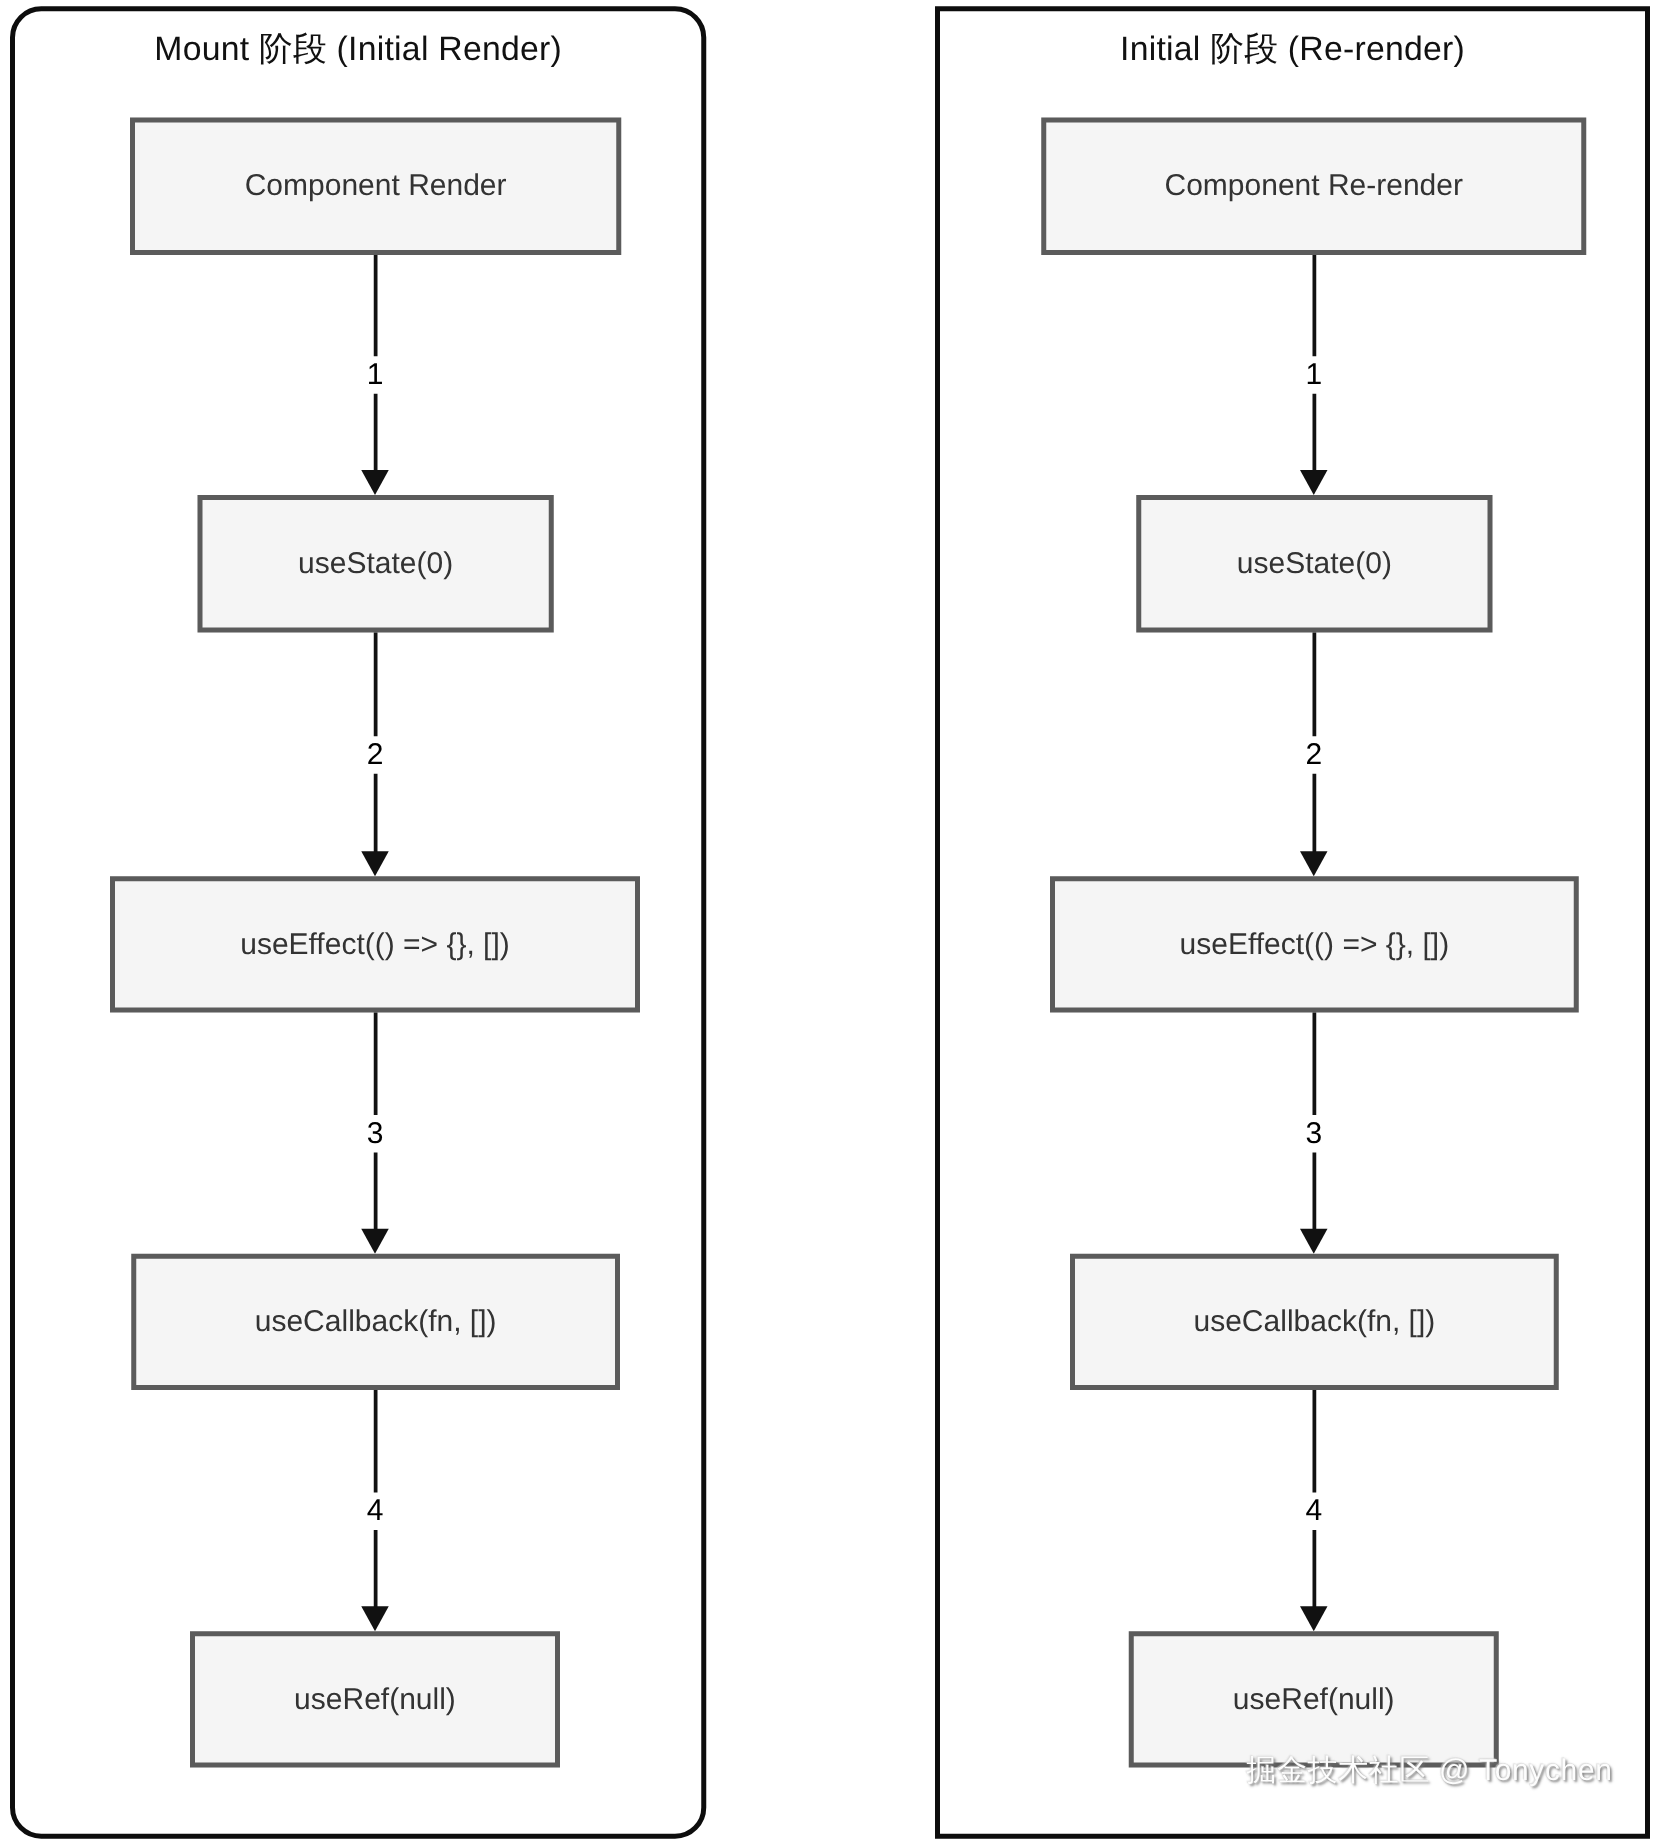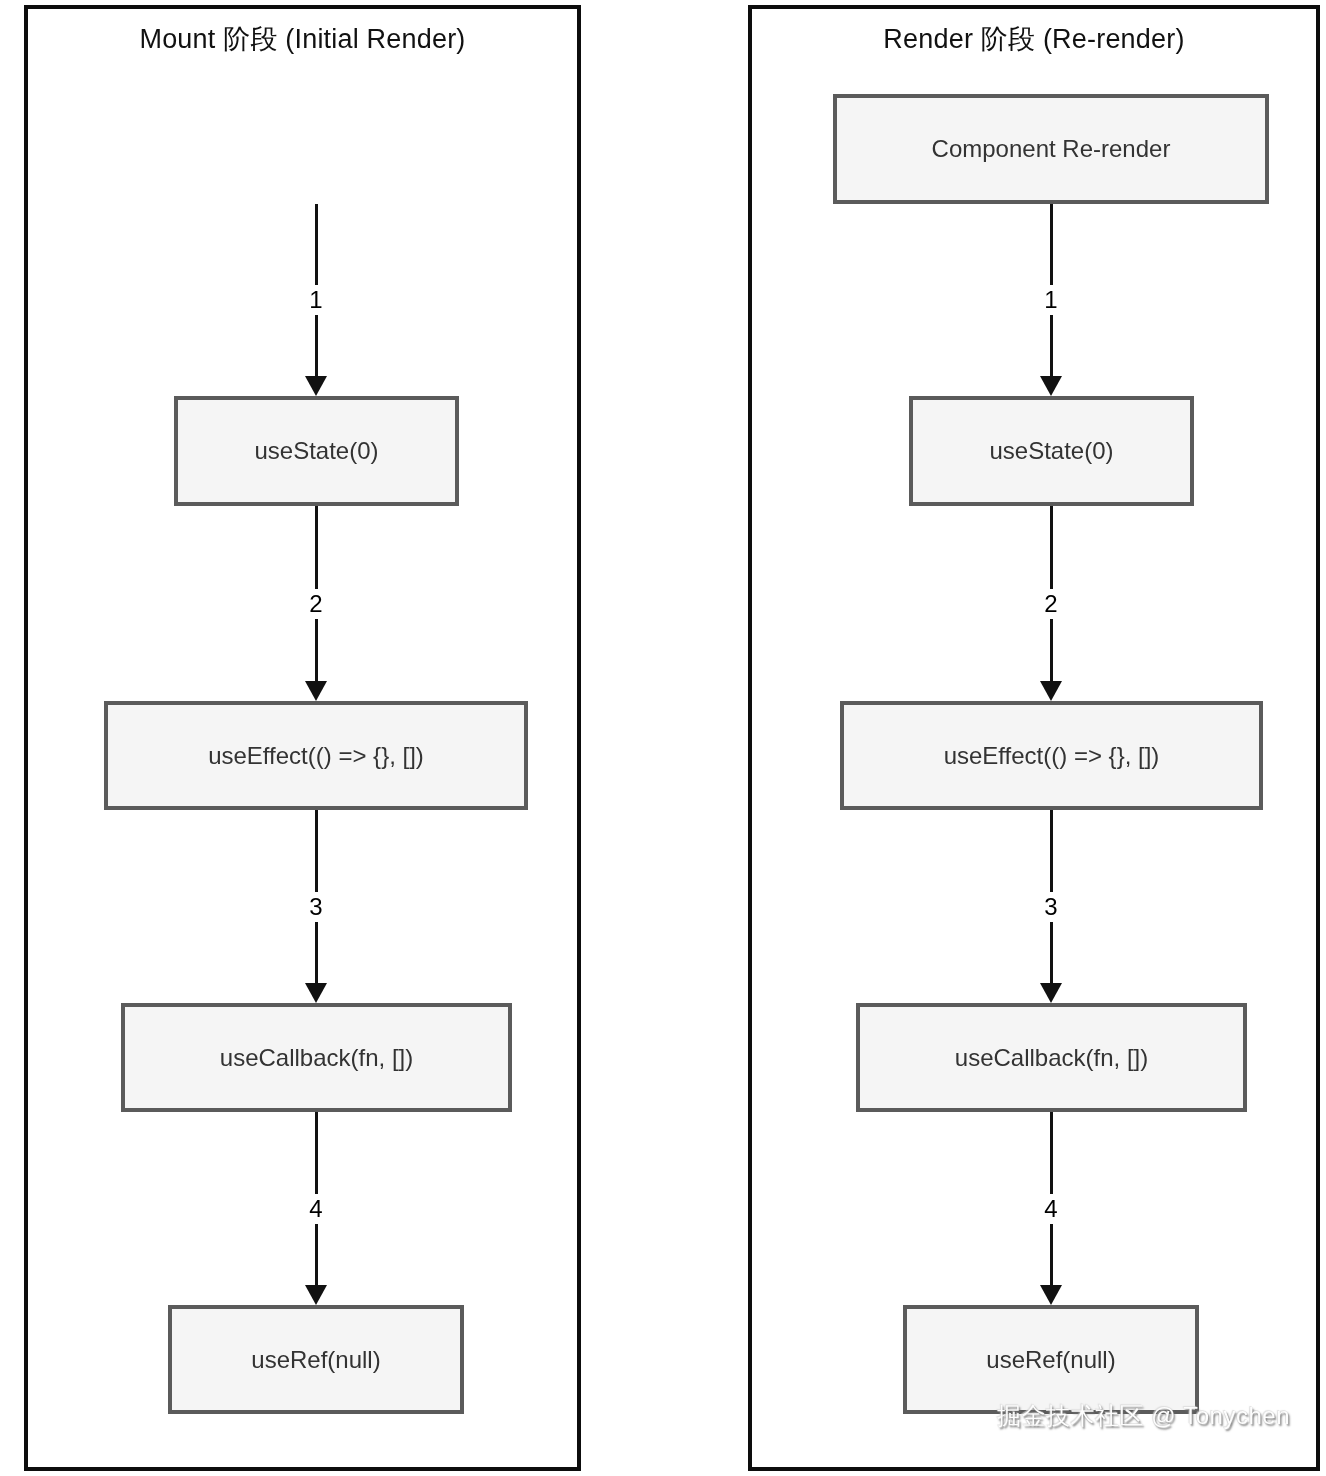--- a/index.html
+++ b/index.html
@@ -11,21 +11,21 @@
     font-family: "Liberation Sans", sans-serif;
     overflow: hidden;
   }
   .panel {
     position: absolute;
     top: 5px;
     height: 1458px;
     border: 4px solid #0d0d0d;
     background: #ffffff;
   }
-  .panel-left  { left: 24px;   width: 549px; }
+  .panel-left  { left: 8px;   width: 549px; border-radius: 25px; }
   .panel-right { left: 748px; width: 564px; }
   .panel-title {
     position: absolute;
     top: 12px; left: 0; width: 100%;
     text-align: center;
     font-size: 27px;
     color: #111111;
     letter-spacing: 0.2px;
   }
   .node {
@@ -102,20 +102,23 @@
   }
 </style>
 </head>
 <body>
 
 <div class="canvas">
 
   <section class="panel panel-left">
     <div class="panel-title">Mount 阶段 (Initial Render)</div>
 
+    <div class="node pl-b0">
+      <span class="node-label">Component Render</span>
+    </div>
 
     <div class="arrow al a0">
       <i class="line"></i>
       <span class="num">1</span>
       <i class="head"></i>
     </div>
 
     <div class="node pl-b1">
       <span class="node-label">useState(0)</span>
     </div>
@@ -145,21 +148,21 @@
       <span class="num">4</span>
       <i class="head"></i>
     </div>
 
     <div class="node pl-b4">
       <span class="node-label">useRef(null)</span>
     </div>
   </section>
 
   <section class="panel panel-right">
-    <div class="panel-title">Render 阶段 (Re-render)</div>
+    <div class="panel-title">Initial 阶段 (Re-render)</div>
 
     <div class="node pr-b0">
       <span class="node-label">Component Re-render</span>
     </div>
 
     <div class="arrow ar a0">
       <i class="line"></i>
       <span class="num">1</span>
       <i class="head"></i>
     </div>

